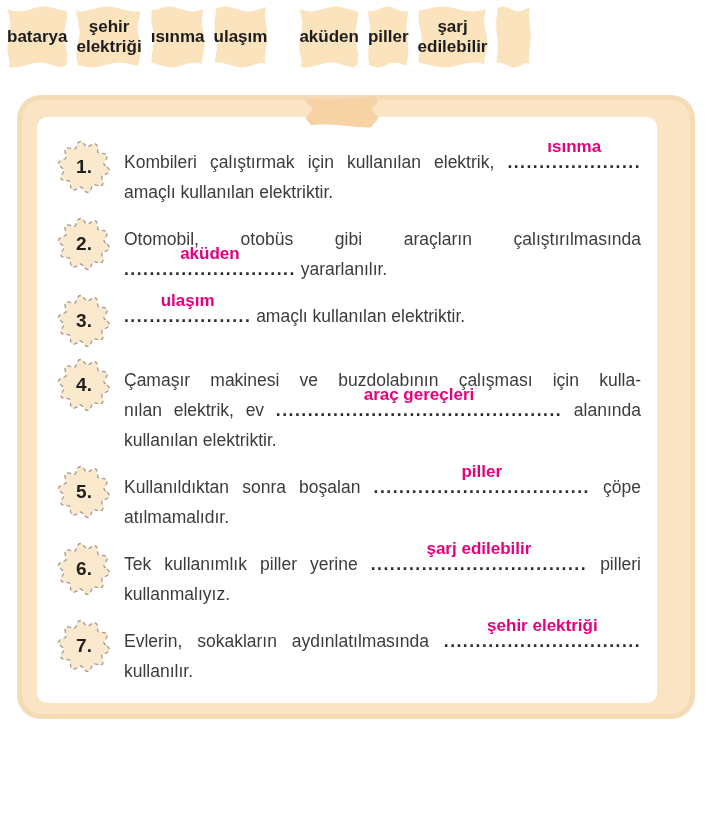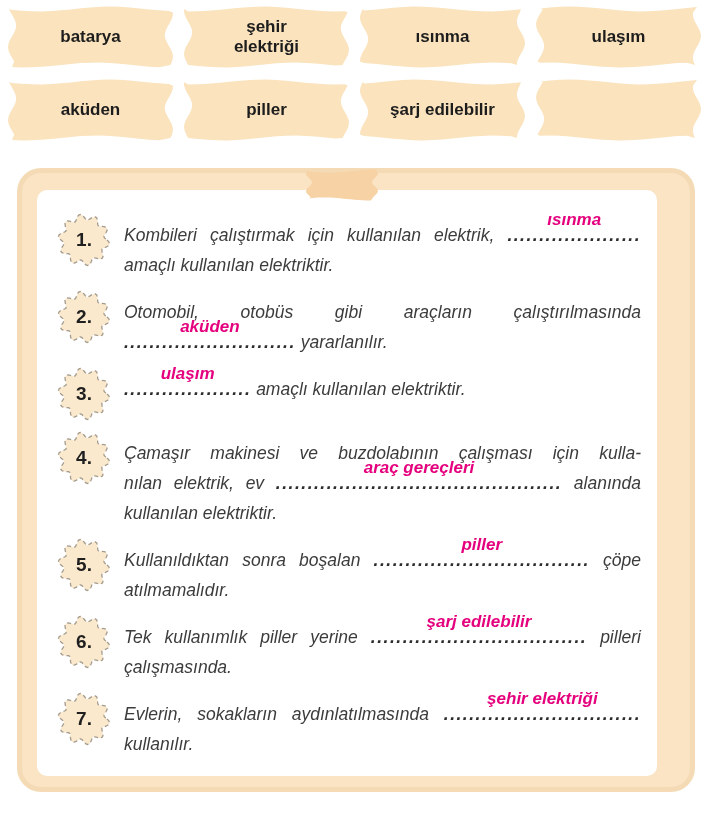--- a/index.html
+++ b/index.html
@@ -2,21 +2,21 @@
 <html><head>
 <meta charset="utf-8">
 <style>
   html,body{margin:0;padding:0;}
   body{
     width:711px;height:831px;background:#ffffff;overflow:hidden;
     font-family:"Liberation Sans","DejaVu Sans",sans-serif;
     -webkit-font-smoothing:antialiased;
   }
   
-  .word-bank{padding:4px 9px 0 7px;display:flex;flex-direction:column;gap:7px;}
+  .word-bank{padding:4px 9px 0 7px;display:flex;gap:32px;}
   .wb-row{display:flex;gap:9px;}
   .chip{position:relative;flex:1;height:66px;display:flex;align-items:center;justify-content:center;cursor:pointer;}
   .chip svg{position:absolute;left:0;top:0;width:100%;height:100%;display:block;}
   .chip-label{position:relative;z-index:1;font-weight:bold;font-size:17px;line-height:1.18;
     text-align:center;white-space:pre-line;color:#1d1d1d;}
   
   .board{position:relative;margin:25px 16px 0 17px;}
   .board-tab{position:absolute;top:0;left:289px;width:72px;height:34px;z-index:2;}
   .board-tab svg{width:100%;height:100%;display:block;}
   .frame{
@@ -25,21 +25,21 @@
     box-shadow:inset 0 0 0 5px rgba(224,176,118,0.18);
   }
   .card{background:#ffffff;border-radius:10px;height:100%;box-sizing:border-box;
     padding:30px 16px 0 20px;overflow:hidden;}
   
   .q{display:flex;margin-bottom:17px;}
   .q-badge{position:relative;flex:0 0 54px;width:54px;height:54px;margin-right:13px;margin-top:-7px;
     display:flex;align-items:center;justify-content:center;}
   .q-badge svg{position:absolute;left:0;top:0;width:100%;height:100%;}
   .q-num{position:relative;z-index:1;font-weight:bold;font-size:19px;color:#1f1f1f;}
-  .q-text{flex:1;min-width:0;font-size:17.5px;line-height:30px;color:#3c3c3c;font-style:italic;}
+  .q-text{flex:1;min-width:0;font-size:17.5px;line-height:30px;color:#3c3c3c;}
   .q-line{text-align:justify;}
   .q-line.just{text-align-last:justify;}
   .blank{position:relative;display:inline-block;}
   .dots{font-weight:bold;letter-spacing:1.5px;color:#2c2c2c;}
   .ans{position:absolute;left:50%;transform:translateX(-50%);bottom:15px;z-index:3;
     font-weight:bold;font-size:17px;white-space:nowrap;}
 </style>
 </head>
 <body>
 
@@ -168,21 +168,21 @@
           </div>
           <div class="q">
             <div class="q-badge">
               <svg viewBox="0 0 54 54" preserveAspectRatio="none">
                 <path d="M50.0,27.0L51.7,28.6L52.5,30.4L52.1,32.0L50.6,33.3L48.4,34.3L46.4,35.0L45.1,35.9L44.8,37.3L45.2,39.2L45.8,41.4L46.0,43.6L45.2,45.2L43.6,46.0L41.4,45.8L39.2,45.2L37.3,44.8L35.9,45.1L35.0,46.4L34.3,48.4L33.3,50.6L32.0,52.1L30.4,52.5L28.6,51.7L27.0,50.0L25.6,48.3L24.4,47.1L23.0,47.0L21.4,47.9L19.5,49.1L17.4,50.1L15.6,50.1L14.3,49.0L13.6,47.0L13.4,44.7L13.3,42.6L12.7,41.3L11.4,40.7L9.3,40.6L7.0,40.4L5.0,39.7L3.9,38.4L3.9,36.6L4.9,34.5L6.1,32.6L7.0,31.0L6.9,29.7L5.8,28.4L4.0,27.0L2.4,25.4L1.5,23.6L1.9,22.0L3.4,20.7L5.6,19.7L7.6,19.0L8.9,18.1L9.2,16.7L8.8,14.8L8.2,12.6L8.0,10.4L8.8,8.8L10.4,8.0L12.6,8.2L14.8,8.8L16.7,9.2L18.1,8.9L19.0,7.6L19.7,5.6L20.7,3.4L22.0,1.9L23.6,1.5L25.4,2.3L27.0,4.0L28.4,5.7L29.6,6.9L31.0,7.0L32.6,6.1L34.5,4.9L36.6,3.9L38.4,3.9L39.7,5.0L40.4,7.0L40.6,9.3L40.7,11.4L41.3,12.7L42.6,13.3L44.7,13.4L47.0,13.6L49.0,14.3L50.1,15.6L50.1,17.4L49.1,19.5L47.9,21.4L47.0,23.0L47.1,24.3L48.2,25.6L50.0,27.0Z" fill="#fbe9cd" stroke="#a39b8d" stroke-width="1.3" stroke-dasharray="4 3"></path>
               </svg>
               <span class="q-num">6.</span>
             </div>
             <div class="q-text">
               <div class="q-line just"><span>Tek kullanımlık piller yerine</span> <span class="blank"><span class="dots">..................................</span><span class="ans" style="color: rgb(229, 0, 125);">şarj edilebilir</span></span> <span>pilleri</span></div>
-              <div class="q-line"><span>çalışmasında.</span></div>
+              <div class="q-line"><span>kullanmalıyız.</span></div>
             </div>
           </div>
           <div class="q">
             <div class="q-badge">
               <svg viewBox="0 0 54 54" preserveAspectRatio="none">
                 <path d="M50.0,27.0L51.7,28.6L52.5,30.4L52.1,32.0L50.6,33.3L48.4,34.3L46.4,35.0L45.1,35.9L44.8,37.3L45.2,39.2L45.8,41.4L46.0,43.6L45.2,45.2L43.6,46.0L41.4,45.8L39.2,45.2L37.3,44.8L35.9,45.1L35.0,46.4L34.3,48.4L33.3,50.6L32.0,52.1L30.4,52.5L28.6,51.7L27.0,50.0L25.6,48.3L24.4,47.1L23.0,47.0L21.4,47.9L19.5,49.1L17.4,50.1L15.6,50.1L14.3,49.0L13.6,47.0L13.4,44.7L13.3,42.6L12.7,41.3L11.4,40.7L9.3,40.6L7.0,40.4L5.0,39.7L3.9,38.4L3.9,36.6L4.9,34.5L6.1,32.6L7.0,31.0L6.9,29.7L5.8,28.4L4.0,27.0L2.4,25.4L1.5,23.6L1.9,22.0L3.4,20.7L5.6,19.7L7.6,19.0L8.9,18.1L9.2,16.7L8.8,14.8L8.2,12.6L8.0,10.4L8.8,8.8L10.4,8.0L12.6,8.2L14.8,8.8L16.7,9.2L18.1,8.9L19.0,7.6L19.7,5.6L20.7,3.4L22.0,1.9L23.6,1.5L25.4,2.3L27.0,4.0L28.4,5.7L29.6,6.9L31.0,7.0L32.6,6.1L34.5,4.9L36.6,3.9L38.4,3.9L39.7,5.0L40.4,7.0L40.6,9.3L40.7,11.4L41.3,12.7L42.6,13.3L44.7,13.4L47.0,13.6L49.0,14.3L50.1,15.6L50.1,17.4L49.1,19.5L47.9,21.4L47.0,23.0L47.1,24.3L48.2,25.6L50.0,27.0Z" fill="#fbe9cd" stroke="#a39b8d" stroke-width="1.3" stroke-dasharray="4 3"></path>
               </svg>
               <span class="q-num">7.</span>
             </div>
             <div class="q-text">

